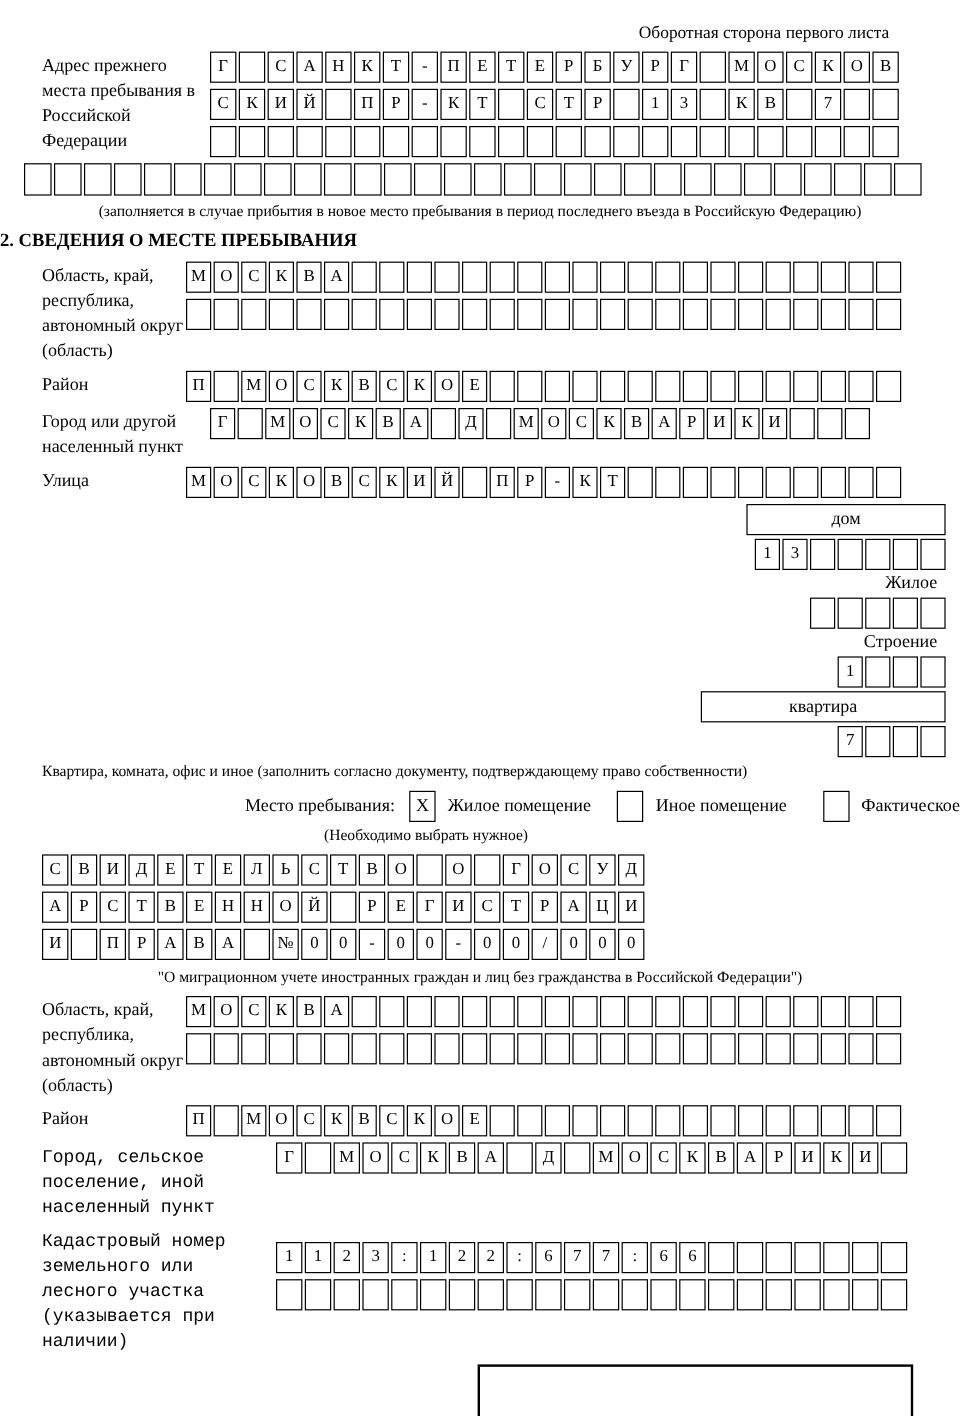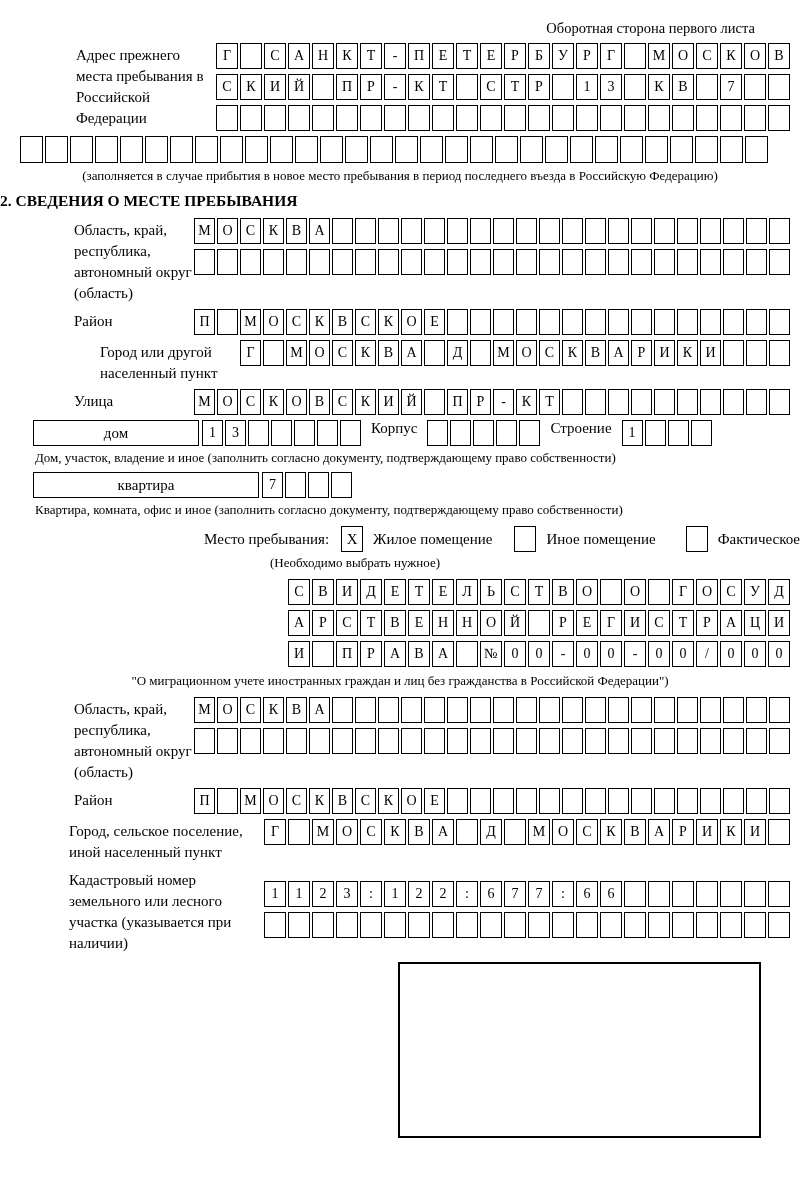--- a/index.html
+++ b/index.html
@@ -8,29 +8,29 @@
     width:800px;height:1180px;
     margin:0 auto;
     background:#ffffff;
     color:#000;
     font-family:"Liberation Serif","DejaVu Serif",serif;
     overflow:hidden;
     box-sizing:border-box;
   }
   .corner-note{
     text-align:right;
-    padding:20px 45px 6px 0;
+    padding:20px 59px 6px 0;
     font-size:14.5px;
   }
-  .frow{display:flex;align-items:flex-start;margin:0 10px 5px 35px;justify-content:flex-end;}
+  .frow{display:flex;align-items:flex-start;margin:0 0 5px 35px;}
   .flabel{flex-shrink:0;font-size:15px;line-height:21px;padding-top:2px;}
   .w140{width:140px;}
   .w120{width:120px;}
   .w215{width:215px;}
-  .w195{width:195px;}
+  .w195{width:195px;font-family:Liberation Mono, monospace;}
   .gridcol{display:flex;flex-direction:column;gap:5px;}
   .grid{display:flex;gap:2px;}
   .cell{
     width:21px;height:26px;
     border:1.5px solid #000;
     box-sizing:border-box;
     display:flex;align-items:center;justify-content:center;
     font-size:14px;flex-shrink:0;
     background:#fff;
   }
@@ -42,21 +42,21 @@
   .cap-block{margin:0 20px 8px 20px;}
   .sec-title{
     text-align:left;font-weight:bold;font-size:15.5px;
     margin:8px 0 8px 0;
   }
   .labelbox{
     border:1.5px solid #000;height:26px;box-sizing:border-box;
     display:flex;align-items:center;justify-content:center;
     font-size:15px;flex-shrink:0;background:#fff;
   }
-  .dom-row{display:flex;align-items:flex-start;margin:2px 12px 3px 33px;gap:3px;}
+  .dom-row{display:flex;align-items:flex-end;margin:2px 12px 3px 33px;gap:3px;flex-direction:column;}
   .inline-label{font-size:15px;padding:0 7px;white-space:nowrap;}
   .cap-left{margin:2px 0 6px 35px;}
   .mesto-row{display:flex;align-items:center;margin:8px 0 2px 35px;justify-content:flex-end;}
   .checkbox{
     width:22px;height:26px;border:1.5px solid #000;box-sizing:border-box;
     display:flex;align-items:center;justify-content:center;
     font-size:15px;margin:0 10px 0 12px;background:#fff;flex-shrink:0;
   }
   .mesto-label{font-size:15px;white-space:nowrap;}
   .mesto-note{margin:2px 0 8px 205px;width:300px;text-align:center;}
@@ -353,40 +353,39 @@
     <div class="labelbox" style="width:166px;">дом</div>
     <div class="grid">
         <div class="cell">1</div>
         <div class="cell">3</div>
         <div class="cell"></div>
         <div class="cell"></div>
         <div class="cell"></div>
         <div class="cell"></div>
         <div class="cell"></div>
       </div>
-    <div class="inline-label">Корпус</div>
+    <div class="inline-label">Жилое</div>
     <div class="grid">
         <div class="cell"></div>
         <div class="cell"></div>
         <div class="cell"></div>
         <div class="cell"></div>
         <div class="cell"></div>
       </div>
     <div class="inline-label">Строение</div>
     <div class="grid">
         <div class="cell">1</div>
         <div class="cell"></div>
         <div class="cell"></div>
         <div class="cell"></div>
       </div>
   </div>
-  <div class="caption cap-left">Дом, участок, владение и иное (заполнить согласно документу, подтверждающему право собственности)</div>
 
   <div class="dom-row">
-    <div class="labelbox" style="width:226px;">квартира</div>
+    <div class="labelbox" style="width:204px;">квартира</div>
     <div class="grid">
         <div class="cell">7</div>
         <div class="cell"></div>
         <div class="cell"></div>
         <div class="cell"></div>
       </div>
   </div>
   <div class="caption cap-left">Квартира, комната, офис и иное (заполнить согласно документу, подтверждающему право собственности)</div>
 
   <div class="mesto-row">

